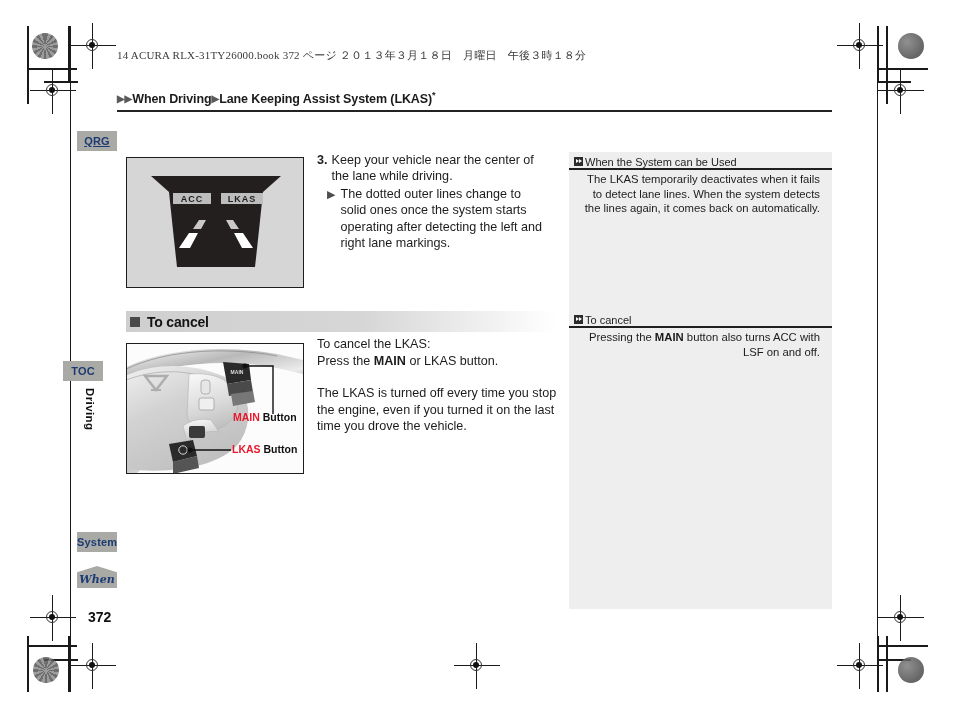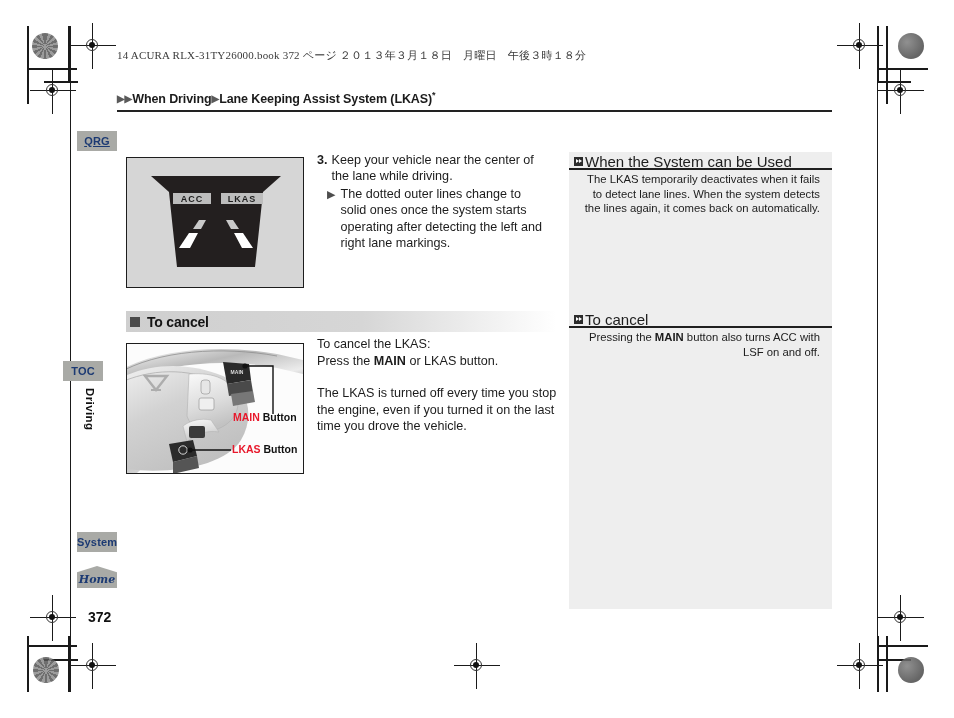--- a/index.html
+++ b/index.html
@@ -282,21 +282,21 @@
     left: 0;
     width: 263px;
     box-sizing: border-box;
   }
   .sb-panel.one { top: 0; height: 178px; }
   .sb-panel.two { top: 158px; height: 299px; }
   .sb-title {
     display: flex;
     align-items: flex-start;
     padding: 4px 6px 0 5px;
-    font-size: 15px;
+    font-size: 11px;
     color: #1d1d1d;
     line-height: 12px;
   }
   .sb-marker {
     flex: none;
     width: 9px;
     height: 9px;
     background: #2c2c2c;
     margin-right: 2px;
     margin-top: 1px;
@@ -426,21 +426,21 @@
 <div class="breadcrumb">
   <span class="arrow">▶</span><span class="arrow">▶</span><span>When Driving</span><span class="arrow">▶</span><span>Lane Keeping Assist System (LKAS)</span><span class="sup">*</span>
 </div>
 <div class="breadcrumb-rule"></div>
 
 <div class="tab-btn" style="left:77px; top:131px;text-decoration:underline;">QRG</div>
 <div class="tab-btn" style="left:63px; top:361px;">TOC</div>
 <div class="side-vertical">Driving</div>
 <div class="tab-btn" style="left:77px; top:532px;">System</div>
 <div class="home-btn">
-  <span>Home</span>
+  <span>When</span>
 </div>
 <div class="page-number">372</div>
 
 <div class="fig-display">
   <div class="trapezoid">
     <svg width="130" height="91" viewBox="0 0 130 91">
       <path d="M0,0 L130,0 L112,16 Q108,55 104,91 L26,91 Q22,55 18,16 Z" fill="#231f1f"></path>
       <rect x="22" y="17" width="38" height="11" fill="#bdbdbd"></rect>
       <rect x="70" y="17" width="42" height="11" fill="#bdbdbd"></rect>
       <text x="41" y="26" font-family="Liberation Sans, sans-serif" font-size="9" font-weight="bold" fill="#1d1d1d" text-anchor="middle" letter-spacing="1">ACC</text>

